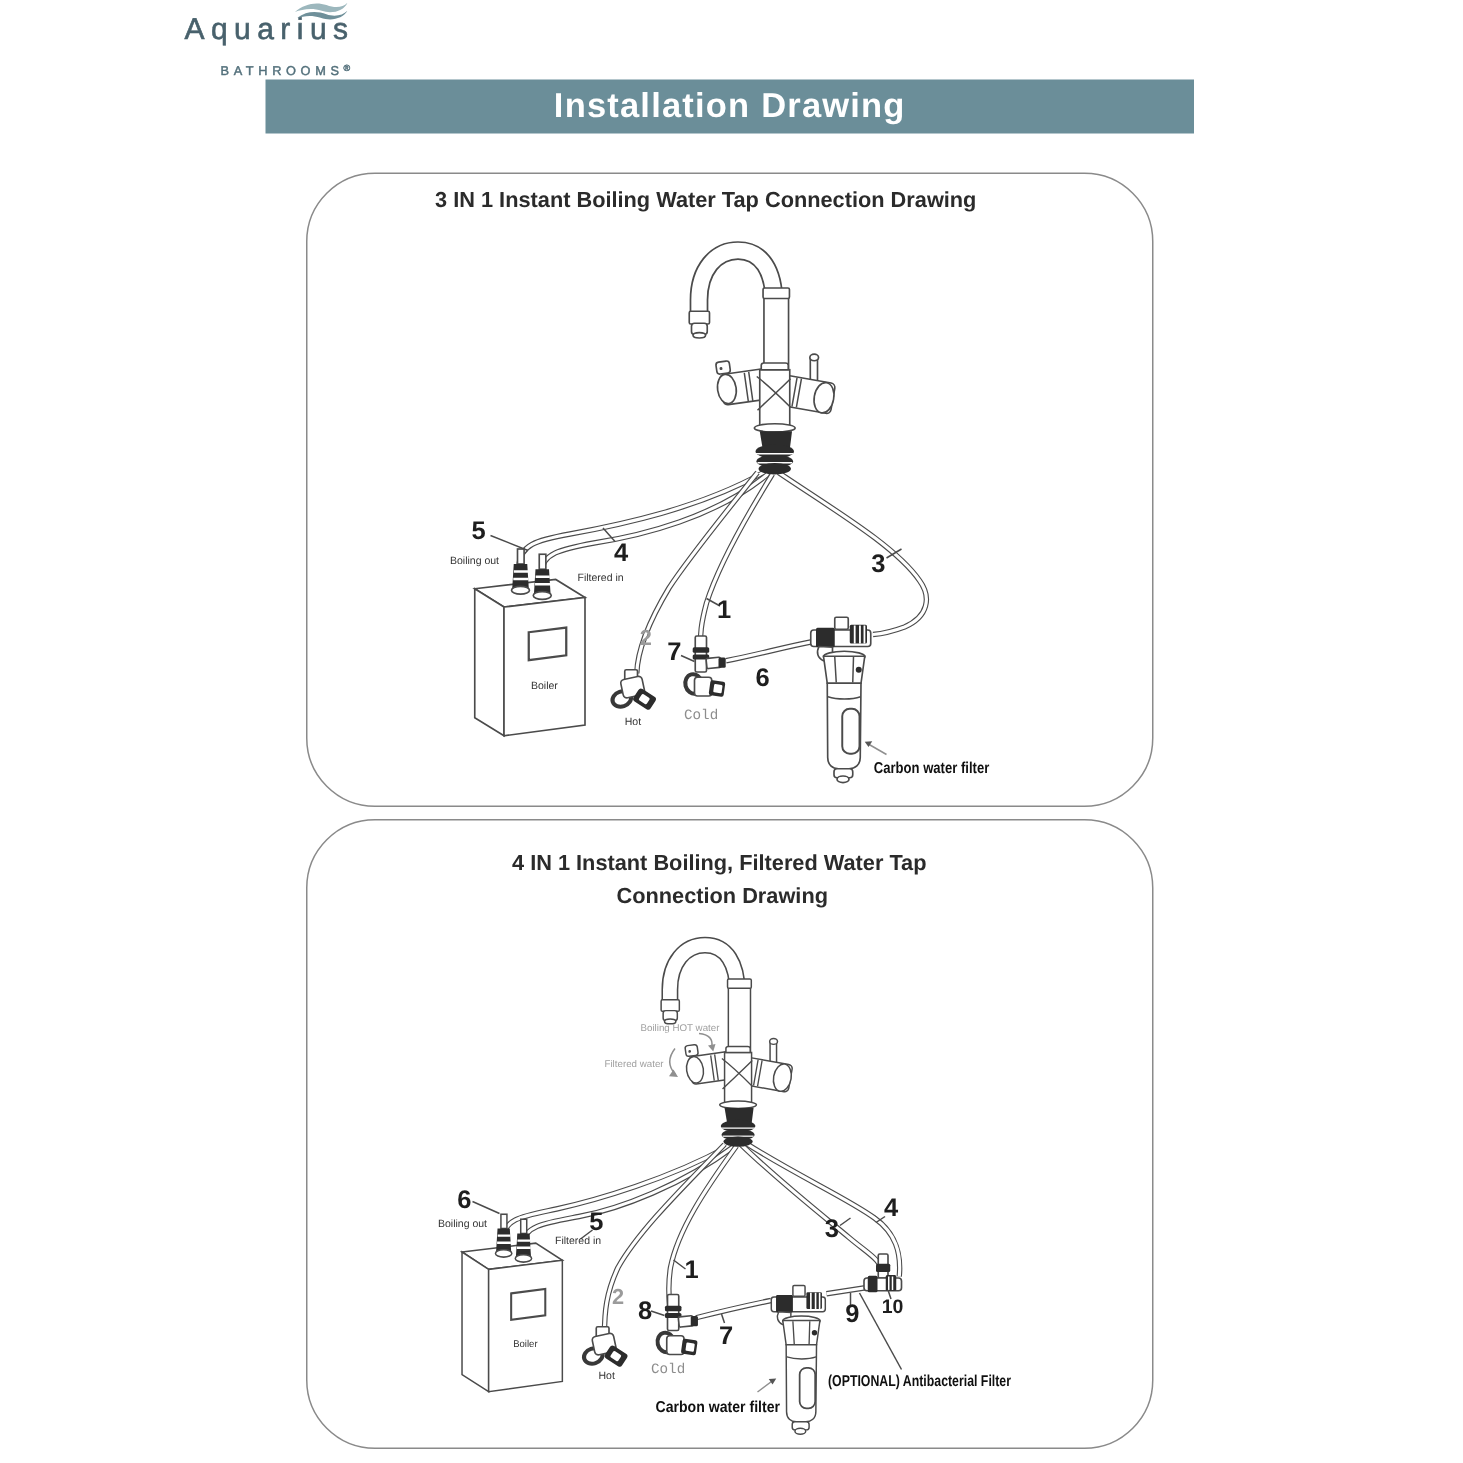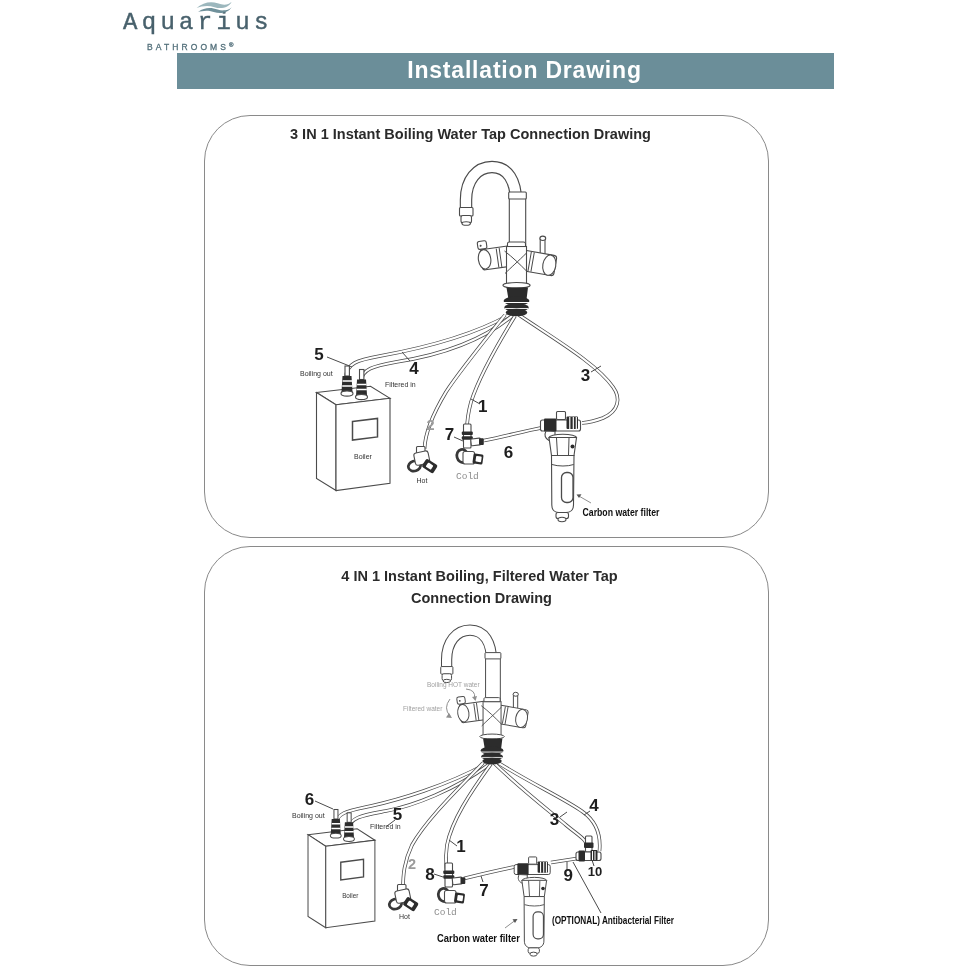--- a/index.html
+++ b/index.html
@@ -1,22 +1,22 @@
 <!DOCTYPE html>
 <html><head>
 <meta charset="utf-8">
 <style>
   html,body{margin:0;padding:0;}
   *{-webkit-font-smoothing:antialiased;}
   body{width:975px;height:975px;background:#fff;position:relative;font-family:"Liberation Sans",sans-serif;overflow:hidden;}
   .abs{position:absolute;}
-  #logoname{left:123px;top:9px;font-family:Liberation Mono, monospace;font-size:24px;letter-spacing:4.3px;color:#48616c;-webkit-text-stroke:0.4px #48616c;}
+  #logoname{left:123px;top:9px;font-family:Liberation Sans, sans-serif;font-size:20px;letter-spacing:4.3px;color:#48616c;-webkit-text-stroke:0.4px #48616c;}
   #logosub{left:147px;top:41.5px;font-size:8.5px;letter-spacing:3.1px;color:#53707b;-webkit-text-stroke:0.3px #53707b;}
   #banner{left:177px;top:53px;width:619px;height:36px;background:#6b8e99;color:#fff;
-          font-weight:bold;font-size:23px;letter-spacing:0.8px;text-align:center;line-height:35px;padding-left:38px;}
+          font-weight:bold;font-size:23px;letter-spacing:0.8px;text-align:center;line-height:35px;}
   .panel{border:1.2px solid #8a8a8a;border-radius:46px;}
   #panel1{left:204px;top:115px;width:563px;height:421px;}
   #panel2{left:204px;top:546px;width:563px;height:418px;}
   .ptitle{font-weight:bold;font-size:14.5px;color:#2b2b2b;text-align:center;width:975px;left:0;}
   #t1{top:126px;left:-17px;}
   #t2a{top:568px;left:-8px;}
   #t2b{top:590px;left:-6px;}
   svg text{font-family:"Liberation Sans",sans-serif;}
   .num{font-weight:bold;font-size:17px;fill:#1e1e1e;}
   .numg{font-weight:bold;font-size:14.5px;fill:#9b9b9b;}

